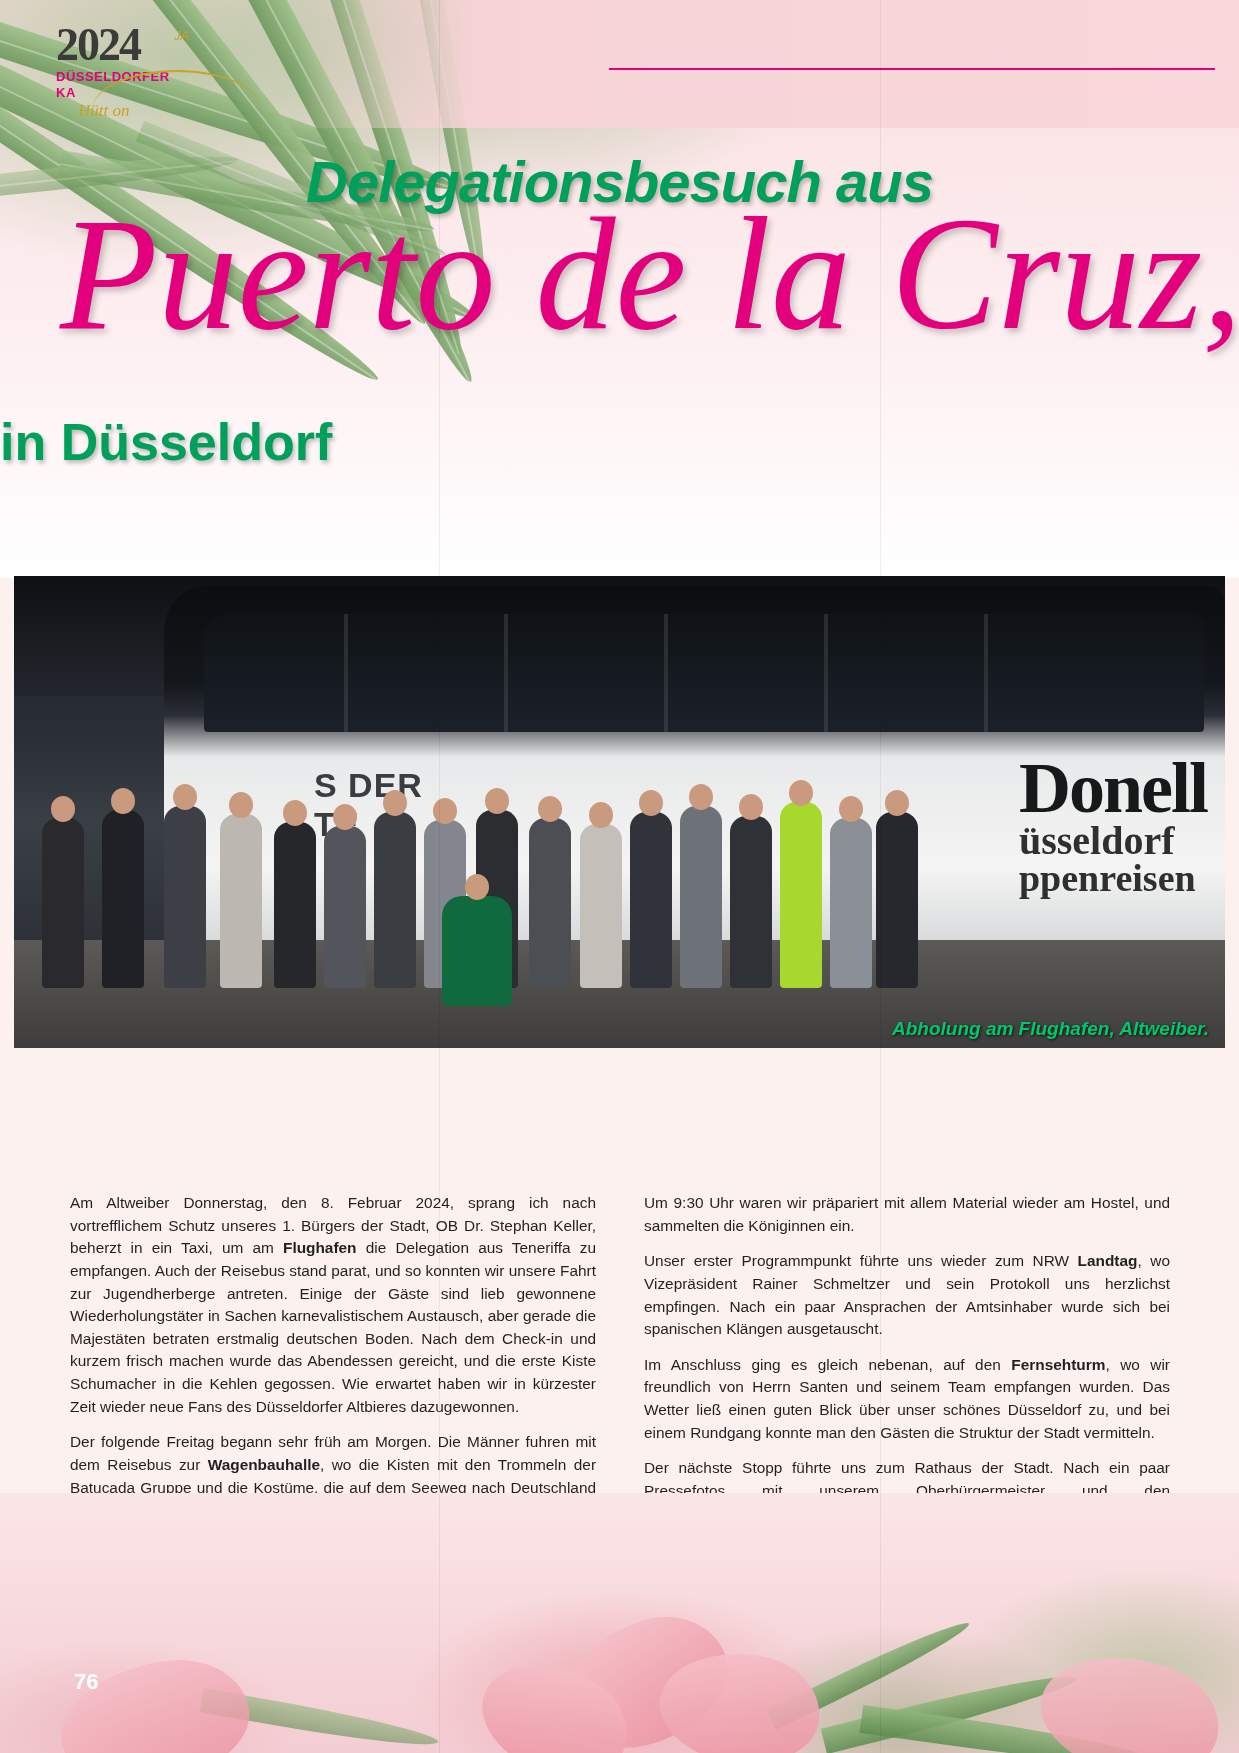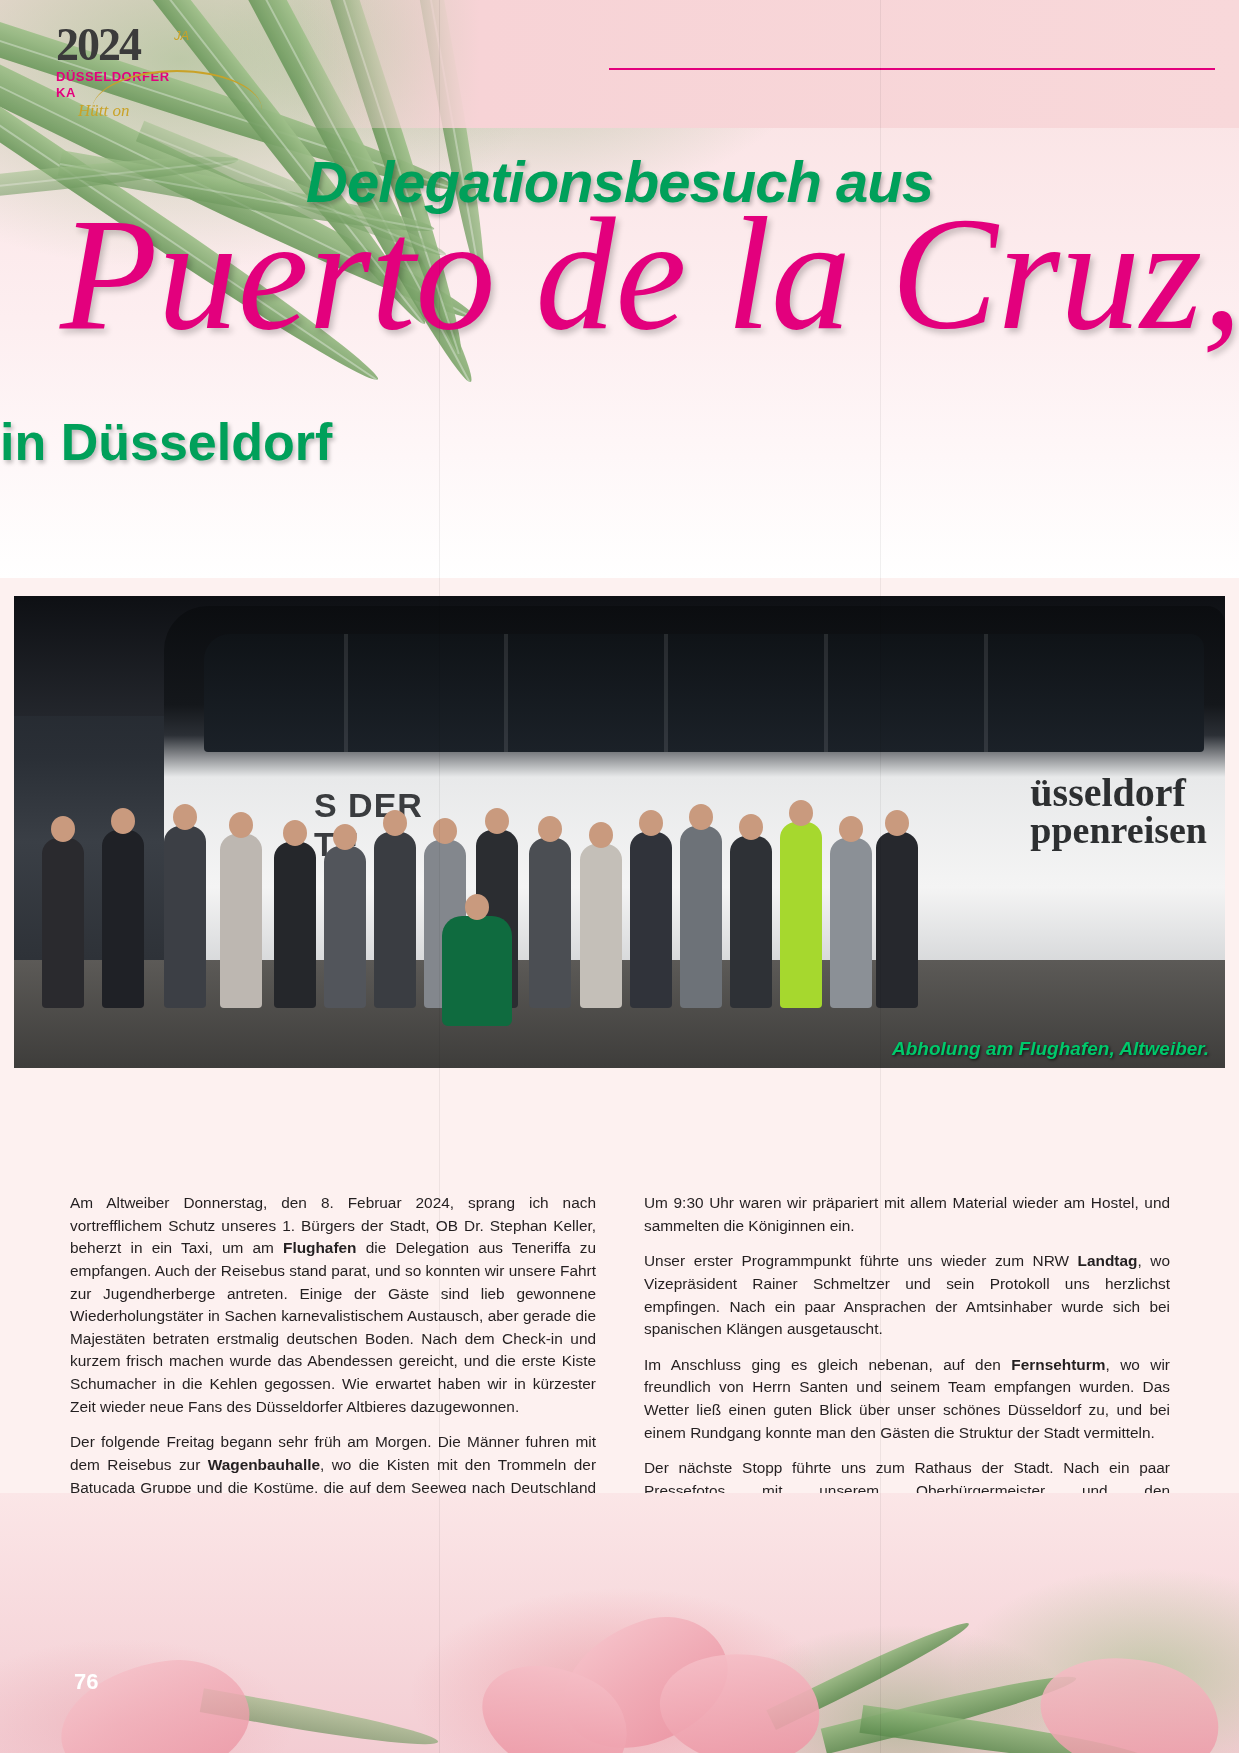--- a/index.html
+++ b/index.html
@@ -196,21 +196,21 @@
     text-align: left;
     font-size: 52px;
     font-weight: bold;
     color: #00a05a;
     text-shadow: 2px 3px 4px rgba(0,0,0,.25);
   }
 
   
   .photo {
     position: absolute;
-    left: 14px; top: 596px;
+    left: 14px; top: 576px;
     width: 1211px; height: 472px;
     overflow: hidden;
     background: #101318;
   }
   .photo .sky {
     position: absolute; inset: 0;
     background: linear-gradient(180deg, #1d2127 0%, #2a2f36 34%, #3a3f46 52%, #23262b 100%);
   }
   .photo .ceiling {
     position: absolute; left: 0; top: 0; width: 1211px; height: 120px;
@@ -365,20 +365,21 @@
       <div class="win-div" style="left:300px"></div>
       <div class="win-div" style="left:460px"></div>
       <div class="win-div" style="left:620px"></div>
       <div class="win-div" style="left:780px"></div>
     </div>
     <div class="lettering">
       <div>S DER</div>
       <div>TE</div>
     </div>
     <div class="brand">
+      <div class="b1">Donell</div>
       <div class="b2">üsseldorf</div>
       <div class="b3">ppenreisen</div>
     </div>
     <div class="ground"></div>
 
     <div class="group">
       <div class="person" style="left:18px;  height:170px; background:#2a2a2e;"></div>
       <div class="person" style="left:78px;  height:178px; background:#1f2126;"></div>
       <div class="person" style="left:140px; height:182px; background:#3c3f45;"></div>
       <div class="person" style="left:196px; height:174px; background:#bdb7b1;"></div>

